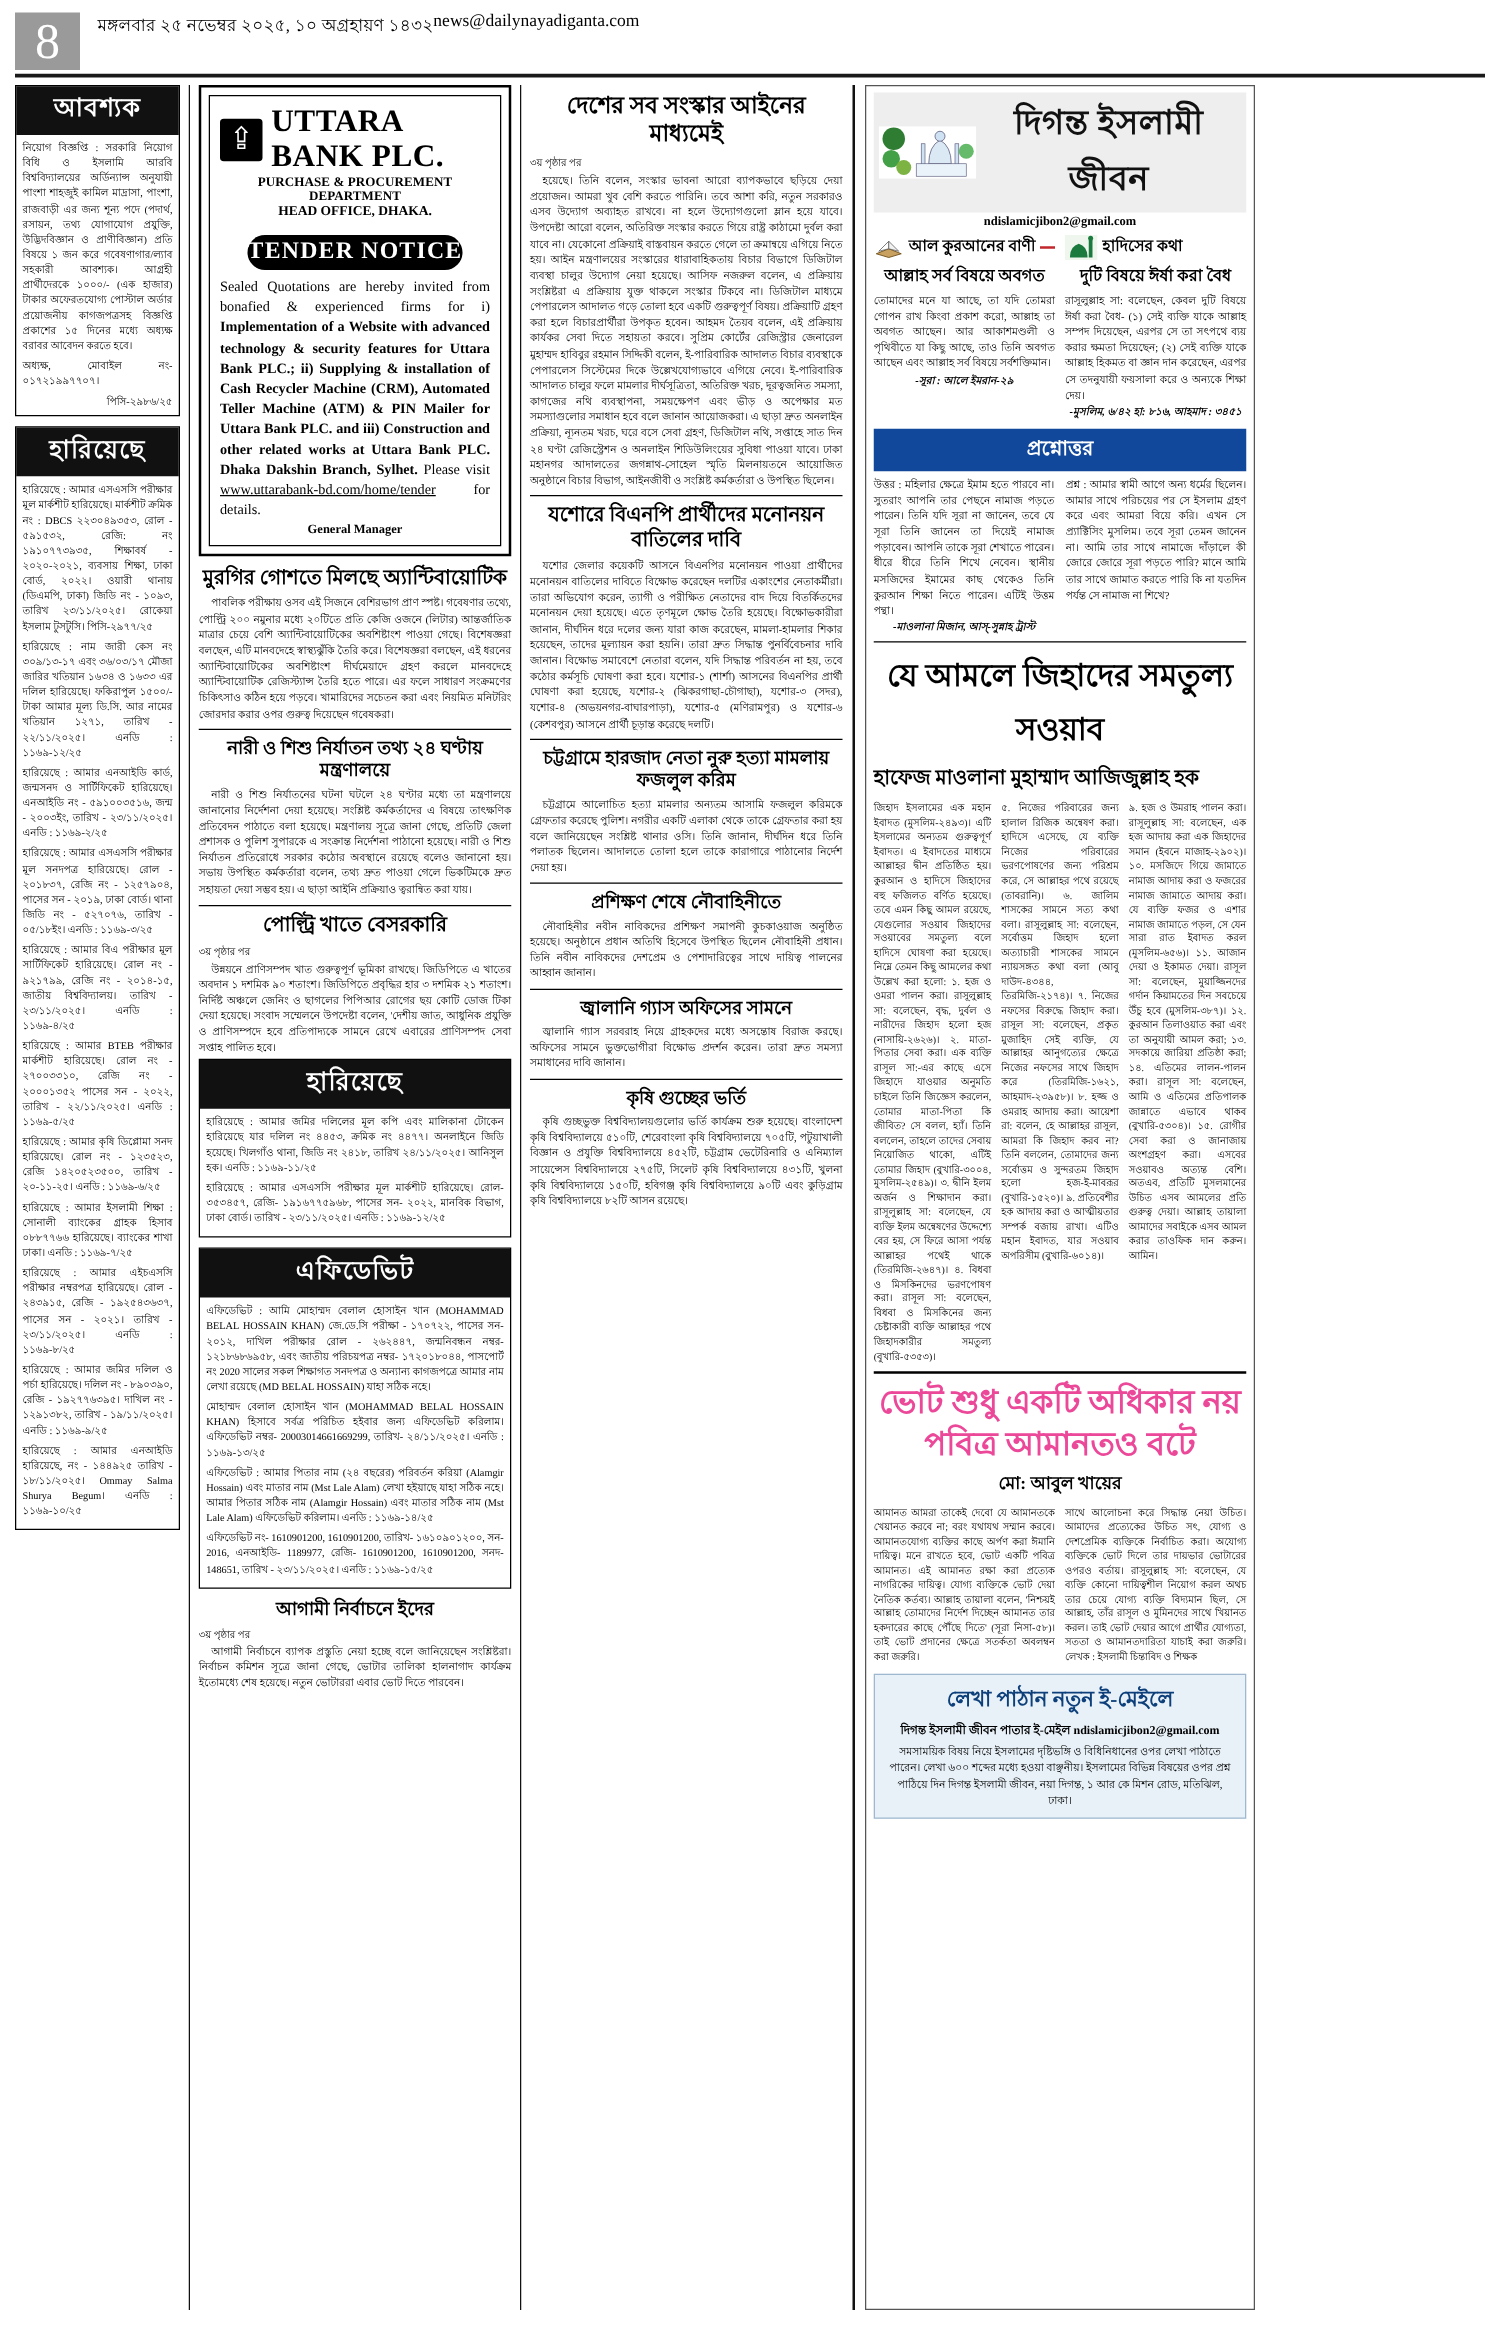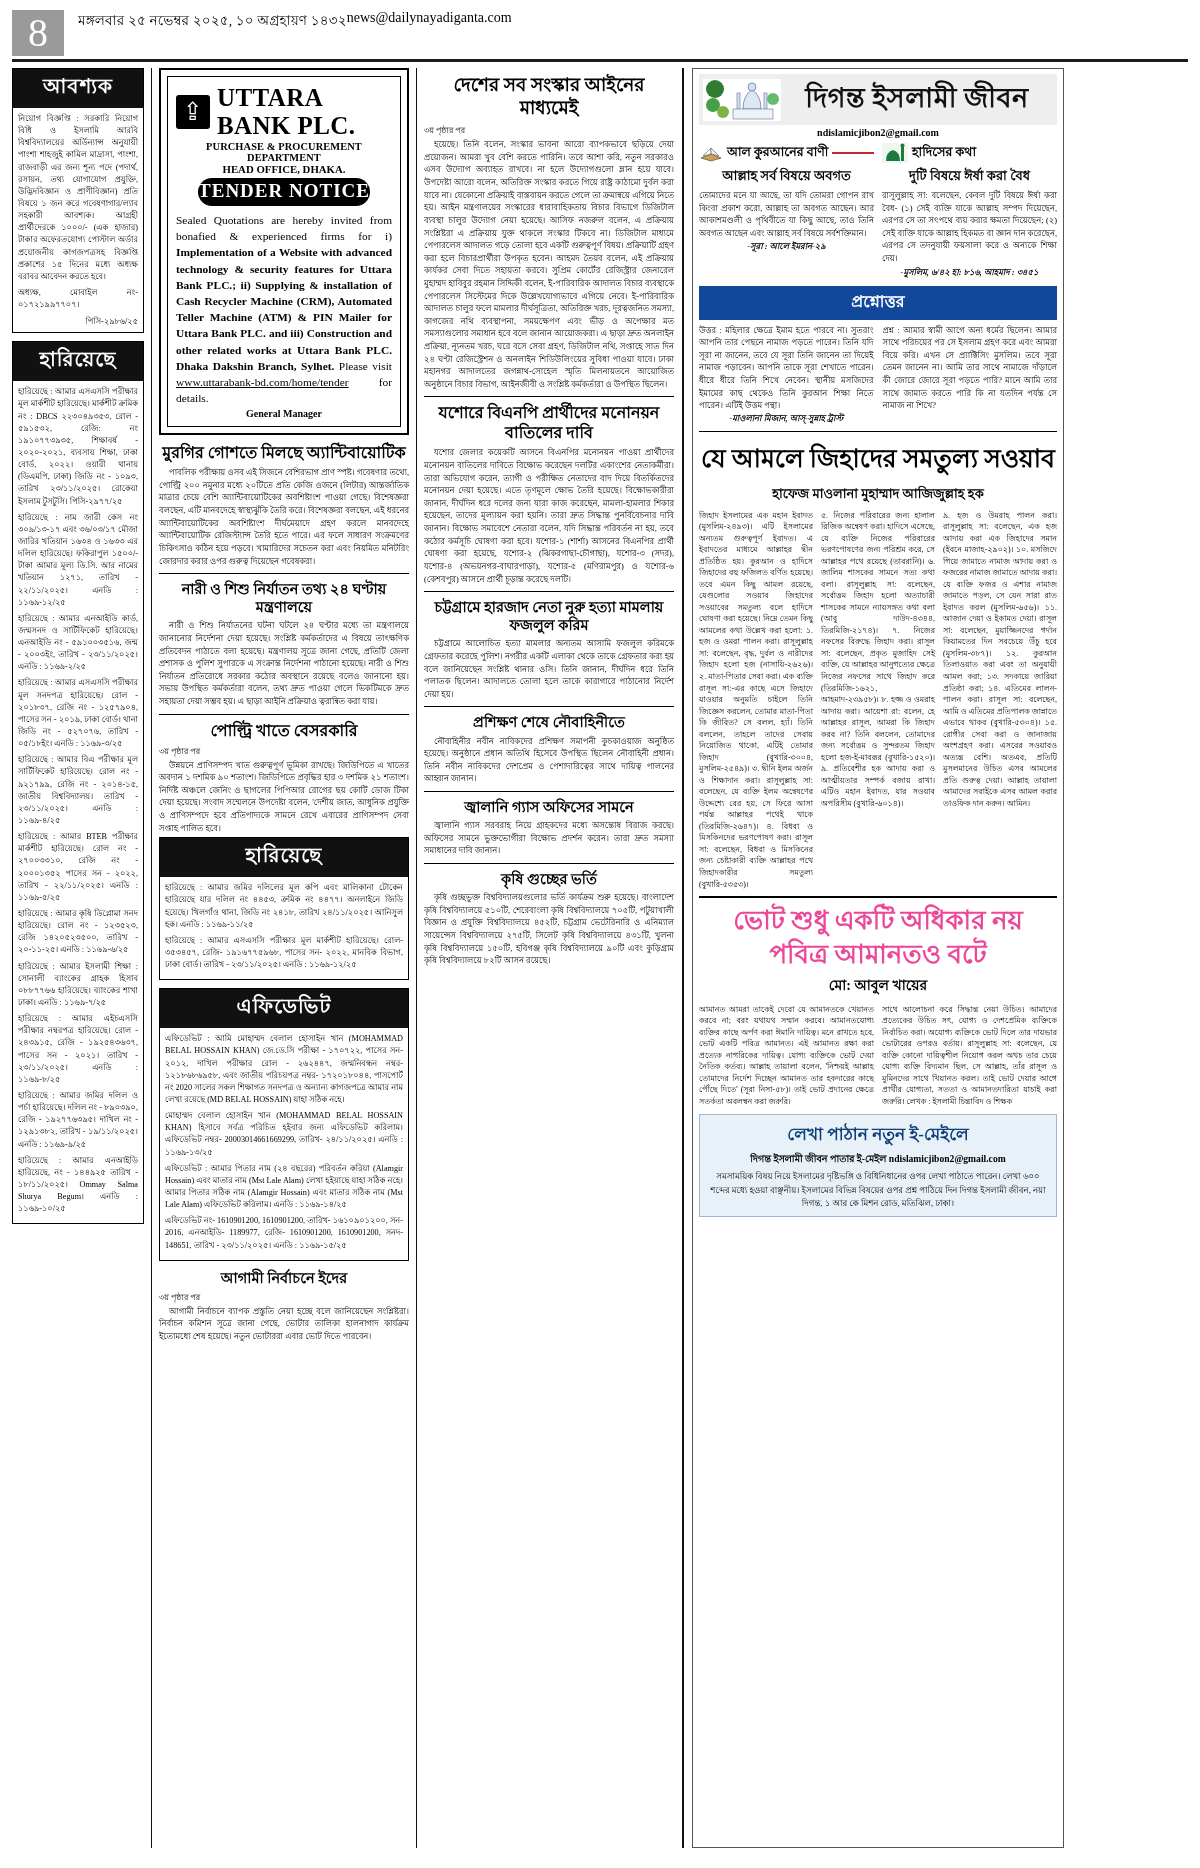--- a/index.html
+++ b/index.html
@@ -58,21 +58,21 @@
   .ub-logo {
     width:34px; height:34px; background:#000; color:#fff;
     border-radius:3px; position:relative; flex:none;
   }
   .ub-logo:before {
     content:"⇪"; position:absolute; inset:0;
     font-size:25px; line-height:34px; text-align:center; color:#fff;
   }
   .ub-name { font-size:25px; font-weight:bold; letter-spacing:.4px; }
   .ub-sub { text-align:center; font-size:10.4px; font-weight:bold; letter-spacing:.1px; margin-top:1px; }
-  .ub-sub2 { text-align:center; font-size:10.8px; font-weight:bold; margin-bottom:3px; }
+  .ub-sub2 { text-align:center; font-size:10.8px; font-weight:bold; margin-bottom:13px; }
   .tender-pill {
     background:#000; color:#fff; border-radius:16px;
     text-align:center; font-size:19px; font-weight:bold;
     letter-spacing:1px; padding:2px 0 4px 0; margin:0 22px 6px 22px;
   }
   .ub-body { font-size:11.4px; line-height:1.42; text-align:justify; }
   .ub-body b { font-weight:bold; }
   .ub-body u { text-decoration:underline; }
   .ub-sign { text-align:center; font-weight:bold; font-size:10px; margin-top:2px; }
 
@@ -81,21 +81,21 @@
     font-size:18.5px; font-weight:bold; text-align:center;
     line-height:1.25; margin:6px 0 4px 0;
   }
   .hl.s2 { font-size:16px; }
   .hl.s3 { font-size:14.5px; }
   .contd { font-size:8px; margin-bottom:2px; }
   .hr-thin { height:1px; background:#000; margin:5px 0; }
   .hr-thick { height:2px; background:#000; margin:6px 0; }
 
   
-  .islam { width:372px; border:1px solid #555; padding:5px 6px; }
+  .islam { width:312px; border:1px solid #555; padding:5px 6px; }
   .isl-head { display:flex; align-items:center; background:#eee; padding:3px 4px; }
   .mosque { width:78px; height:42px; position:relative; flex:none; }
   .isl-title {
     flex:1; text-align:center; font-size:27px; font-weight:bold;
     letter-spacing:.5px; color:#111;
   }
   .isl-mail { text-align:center; font-size:10px; font-weight:bold; margin:2px 0 5px 0; }
   .isl-two { display:flex; gap:8px; }
   .isl-half { flex:1; }
   .isl-tagrow { display:flex; align-items:center; gap:4px; margin-bottom:3px; }
@@ -106,21 +106,21 @@
   .isl-sub { text-align:center; font-size:13px; font-weight:bold; margin:3px 0 3px 0; }
   .isl-txt { font-size:8.4px; line-height:1.5; text-align:justify; }
   .isl-src { text-align:center; font-size:8.4px; font-style:italic; font-weight:bold; }
   .qbar {
     background:#12489c; color:#fff; text-align:center;
     font-size:16px; font-weight:bold; padding:3px 0 4px 0; margin:6px 0 5px 0;
   }
   .qa { display:flex; gap:9px; }
   .qa > div { flex:1; font-size:8.4px; line-height:1.5; text-align:justify; }
   .big-isl-hl { font-size:25px; font-weight:bold; text-align:center; margin:7px 0 2px 0; }
-  .big-isl-by { font-size:13px; font-weight:bold; text-align:center; margin-bottom:5px; }
+  .big-isl-by { font-size:16px; font-weight:bold; margin-bottom:5px; }
   .isl3 { display:flex; gap:8px; }
   .isl3 > div { flex:1; font-size:7.9px; line-height:1.46; text-align:justify; }
 
   .red-hl { color:#ec4899; font-size:26px; font-weight:bold; text-align:center; line-height:1.3; }
   .red-by { font-size:14px; font-weight:bold; text-align:center; margin:2px 0 6px 0; }
 
   .sendbox { border:1px solid #9fb8cf; background:#e8f1f8; padding:6px 10px; margin-top:7px; }
   .sendbox-t { text-align:center; font-size:17px; font-weight:bold; color:#0d3f7a; }
   .sendbox-s { text-align:center; font-size:9.6px; font-weight:bold; margin:3px 0; }
   .sendbox-b { text-align:center; font-size:8.6px; line-height:1.55; }

